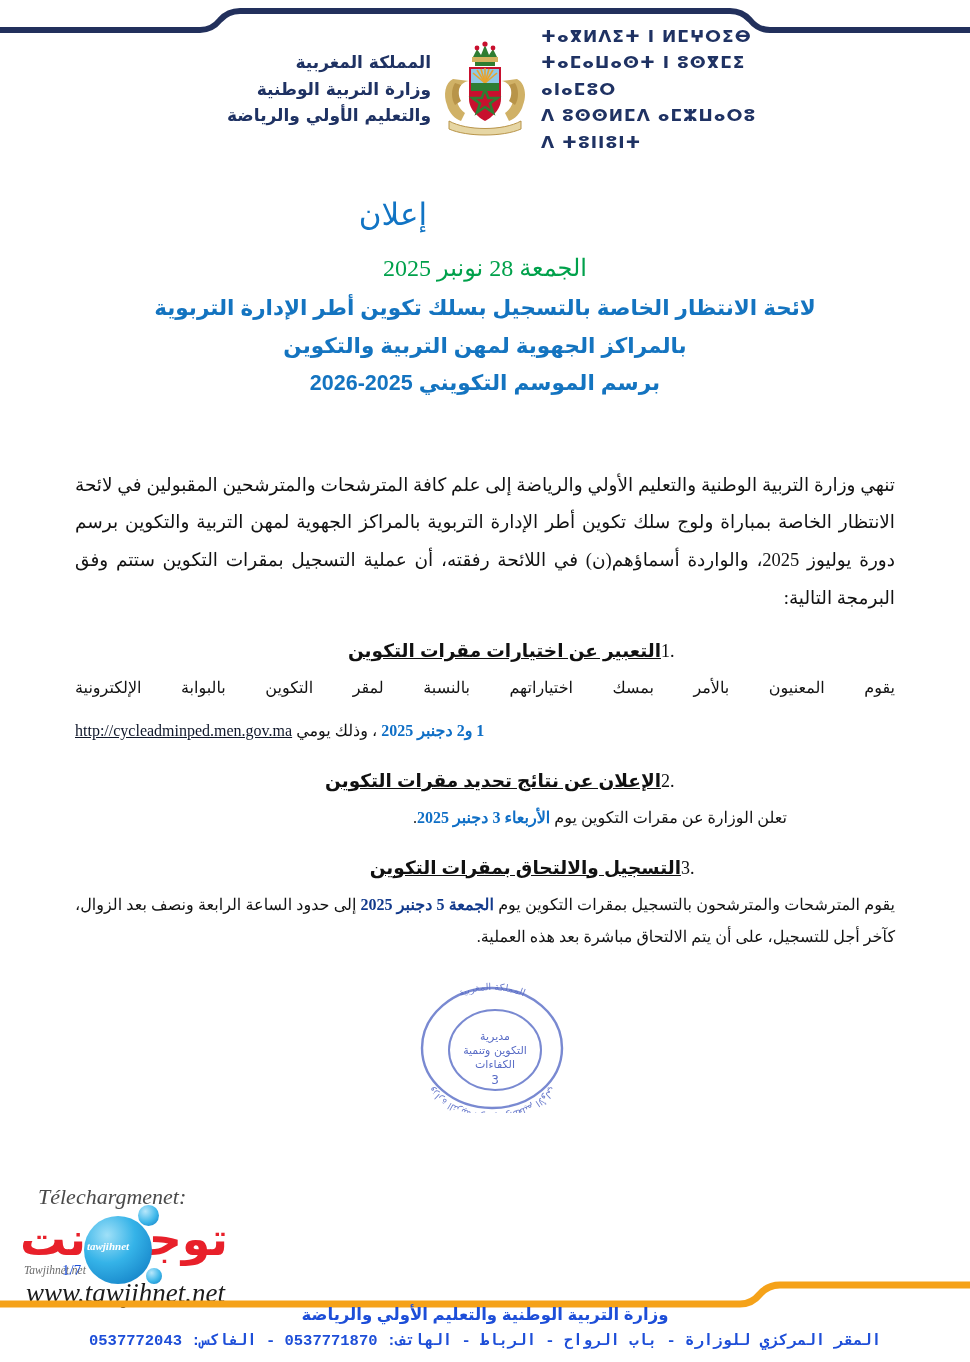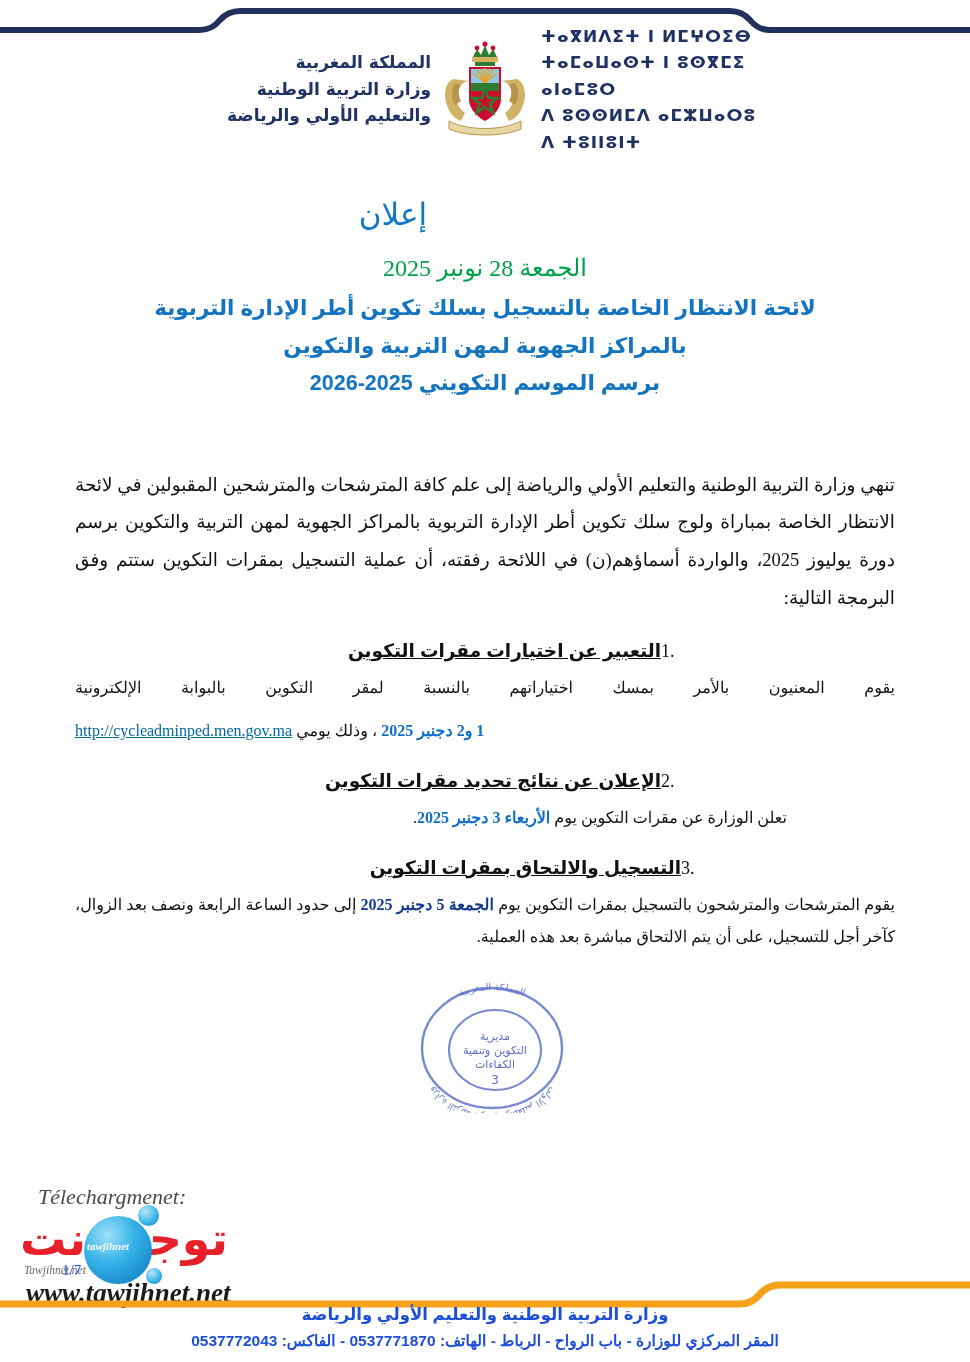--- a/index.html
+++ b/index.html
@@ -172,21 +172,21 @@
     font-family: "Liberation Serif", "DejaVu Serif", serif;
   }
   .step-body.stretch {
     text-align: justify;
     text-align-last: justify;
   }
   .step-body.indent {
     padding-right: 20px;
   }
   .link {
-    color: #0369a1;
+    color: #0f172a;
     text-decoration: underline;
     direction: ltr;
     unicode-bidi: embed;
     font-family: "Liberation Serif", "DejaVu Serif", serif;
   }
   .hl {
     color: #0f6fc6;
     font-weight: bold;
   }
   .hl-b {
@@ -276,21 +276,21 @@
     font-size: 11.5px;
     color: #6b6b6b;
   }
   .wm-url {
     position: absolute;
     left: 26px;
     top: 1278px;
     direction: ltr;
     font-family: "Liberation Serif", "DejaVu Serif", serif;
     font-style: italic;
-    font-weight: bold;
+    font-weight: normal;
     font-size: 27px;
     color: #1b1b1b;
   }
   .page-num {
     position: absolute;
     left: 62px;
     top: 1262px;
     direction: ltr;
     font-family: "Liberation Serif", "DejaVu Serif", serif;
     font-size: 15px;
@@ -308,21 +308,21 @@
   }
   .footer-line1 {
     font-size: 16.5px;
     font-weight: bold;
     font-family: "Liberation Sans", "DejaVu Sans", sans-serif;
     line-height: 1.6;
   }
   .footer-line2 {
     font-size: 15.5px;
     font-weight: bold;
-    font-family: Liberation Sans, sans-serif;
+    font-family: Liberation Mono, monospace;
     line-height: 1.7;
     text-align: center;
   }
 </style>
 </head>
 <body>
 
 <div class="page">
 
   <svg class="top-rule" viewBox="0 0 970 40" preserveAspectRatio="none">

